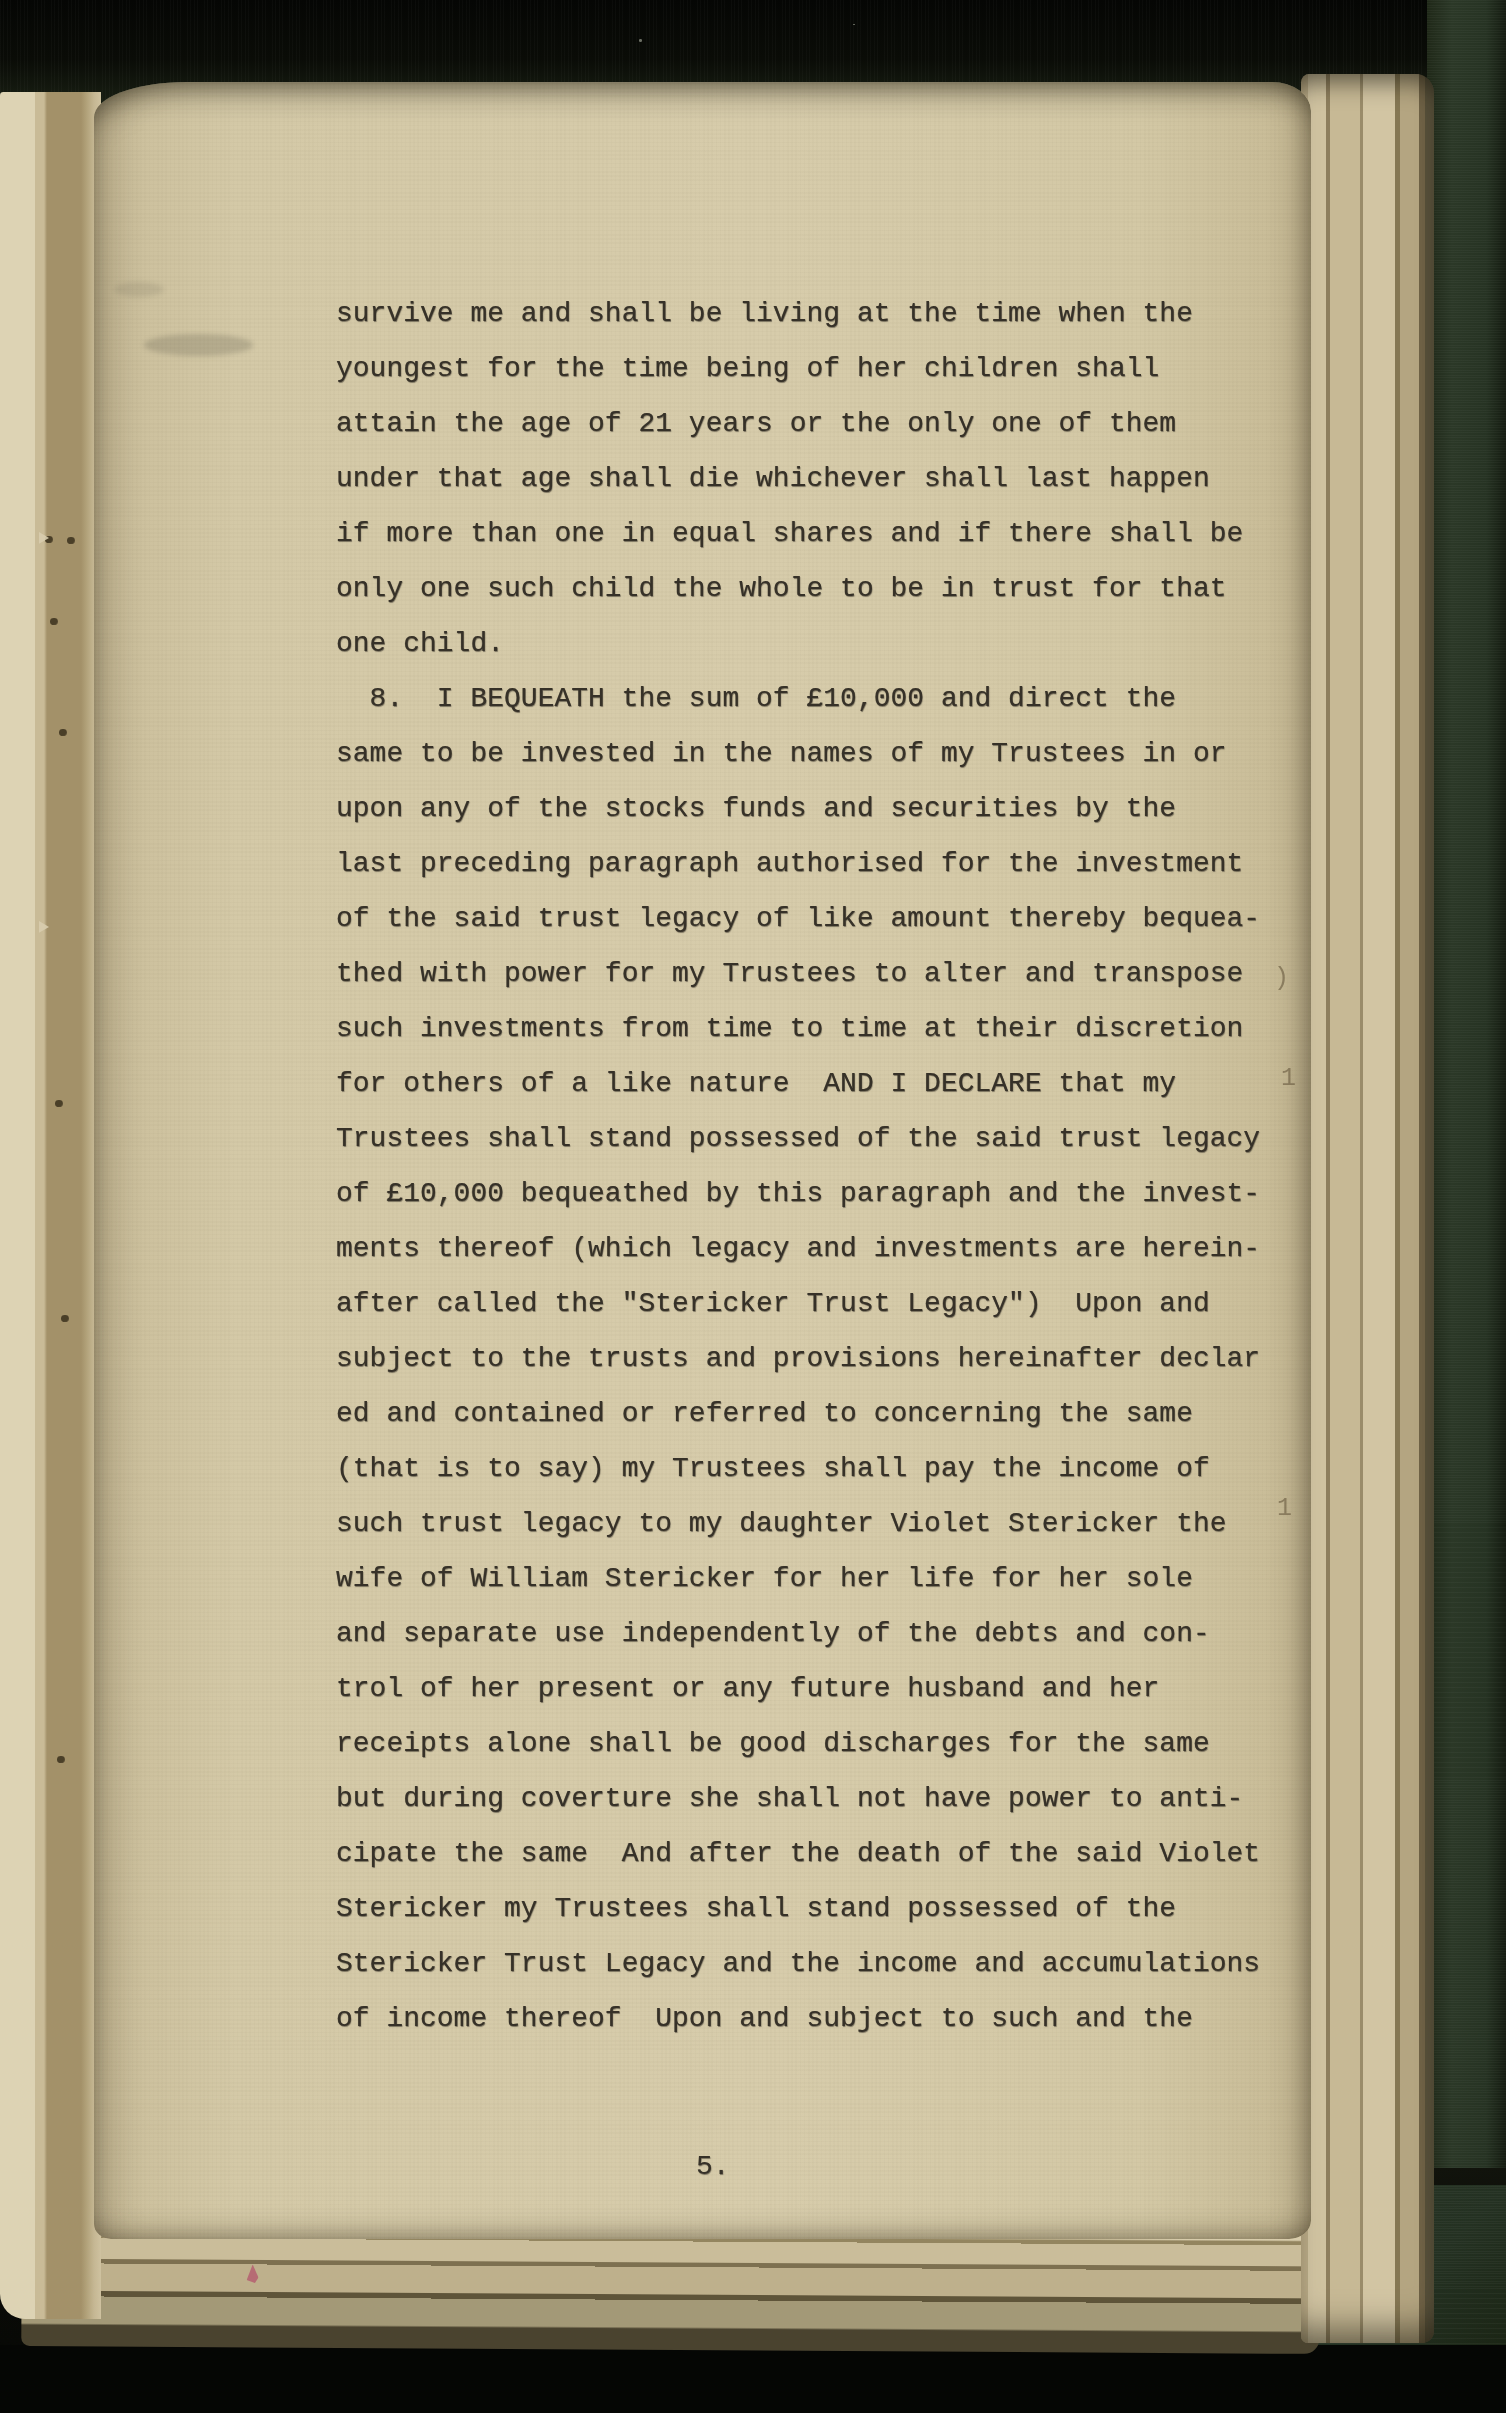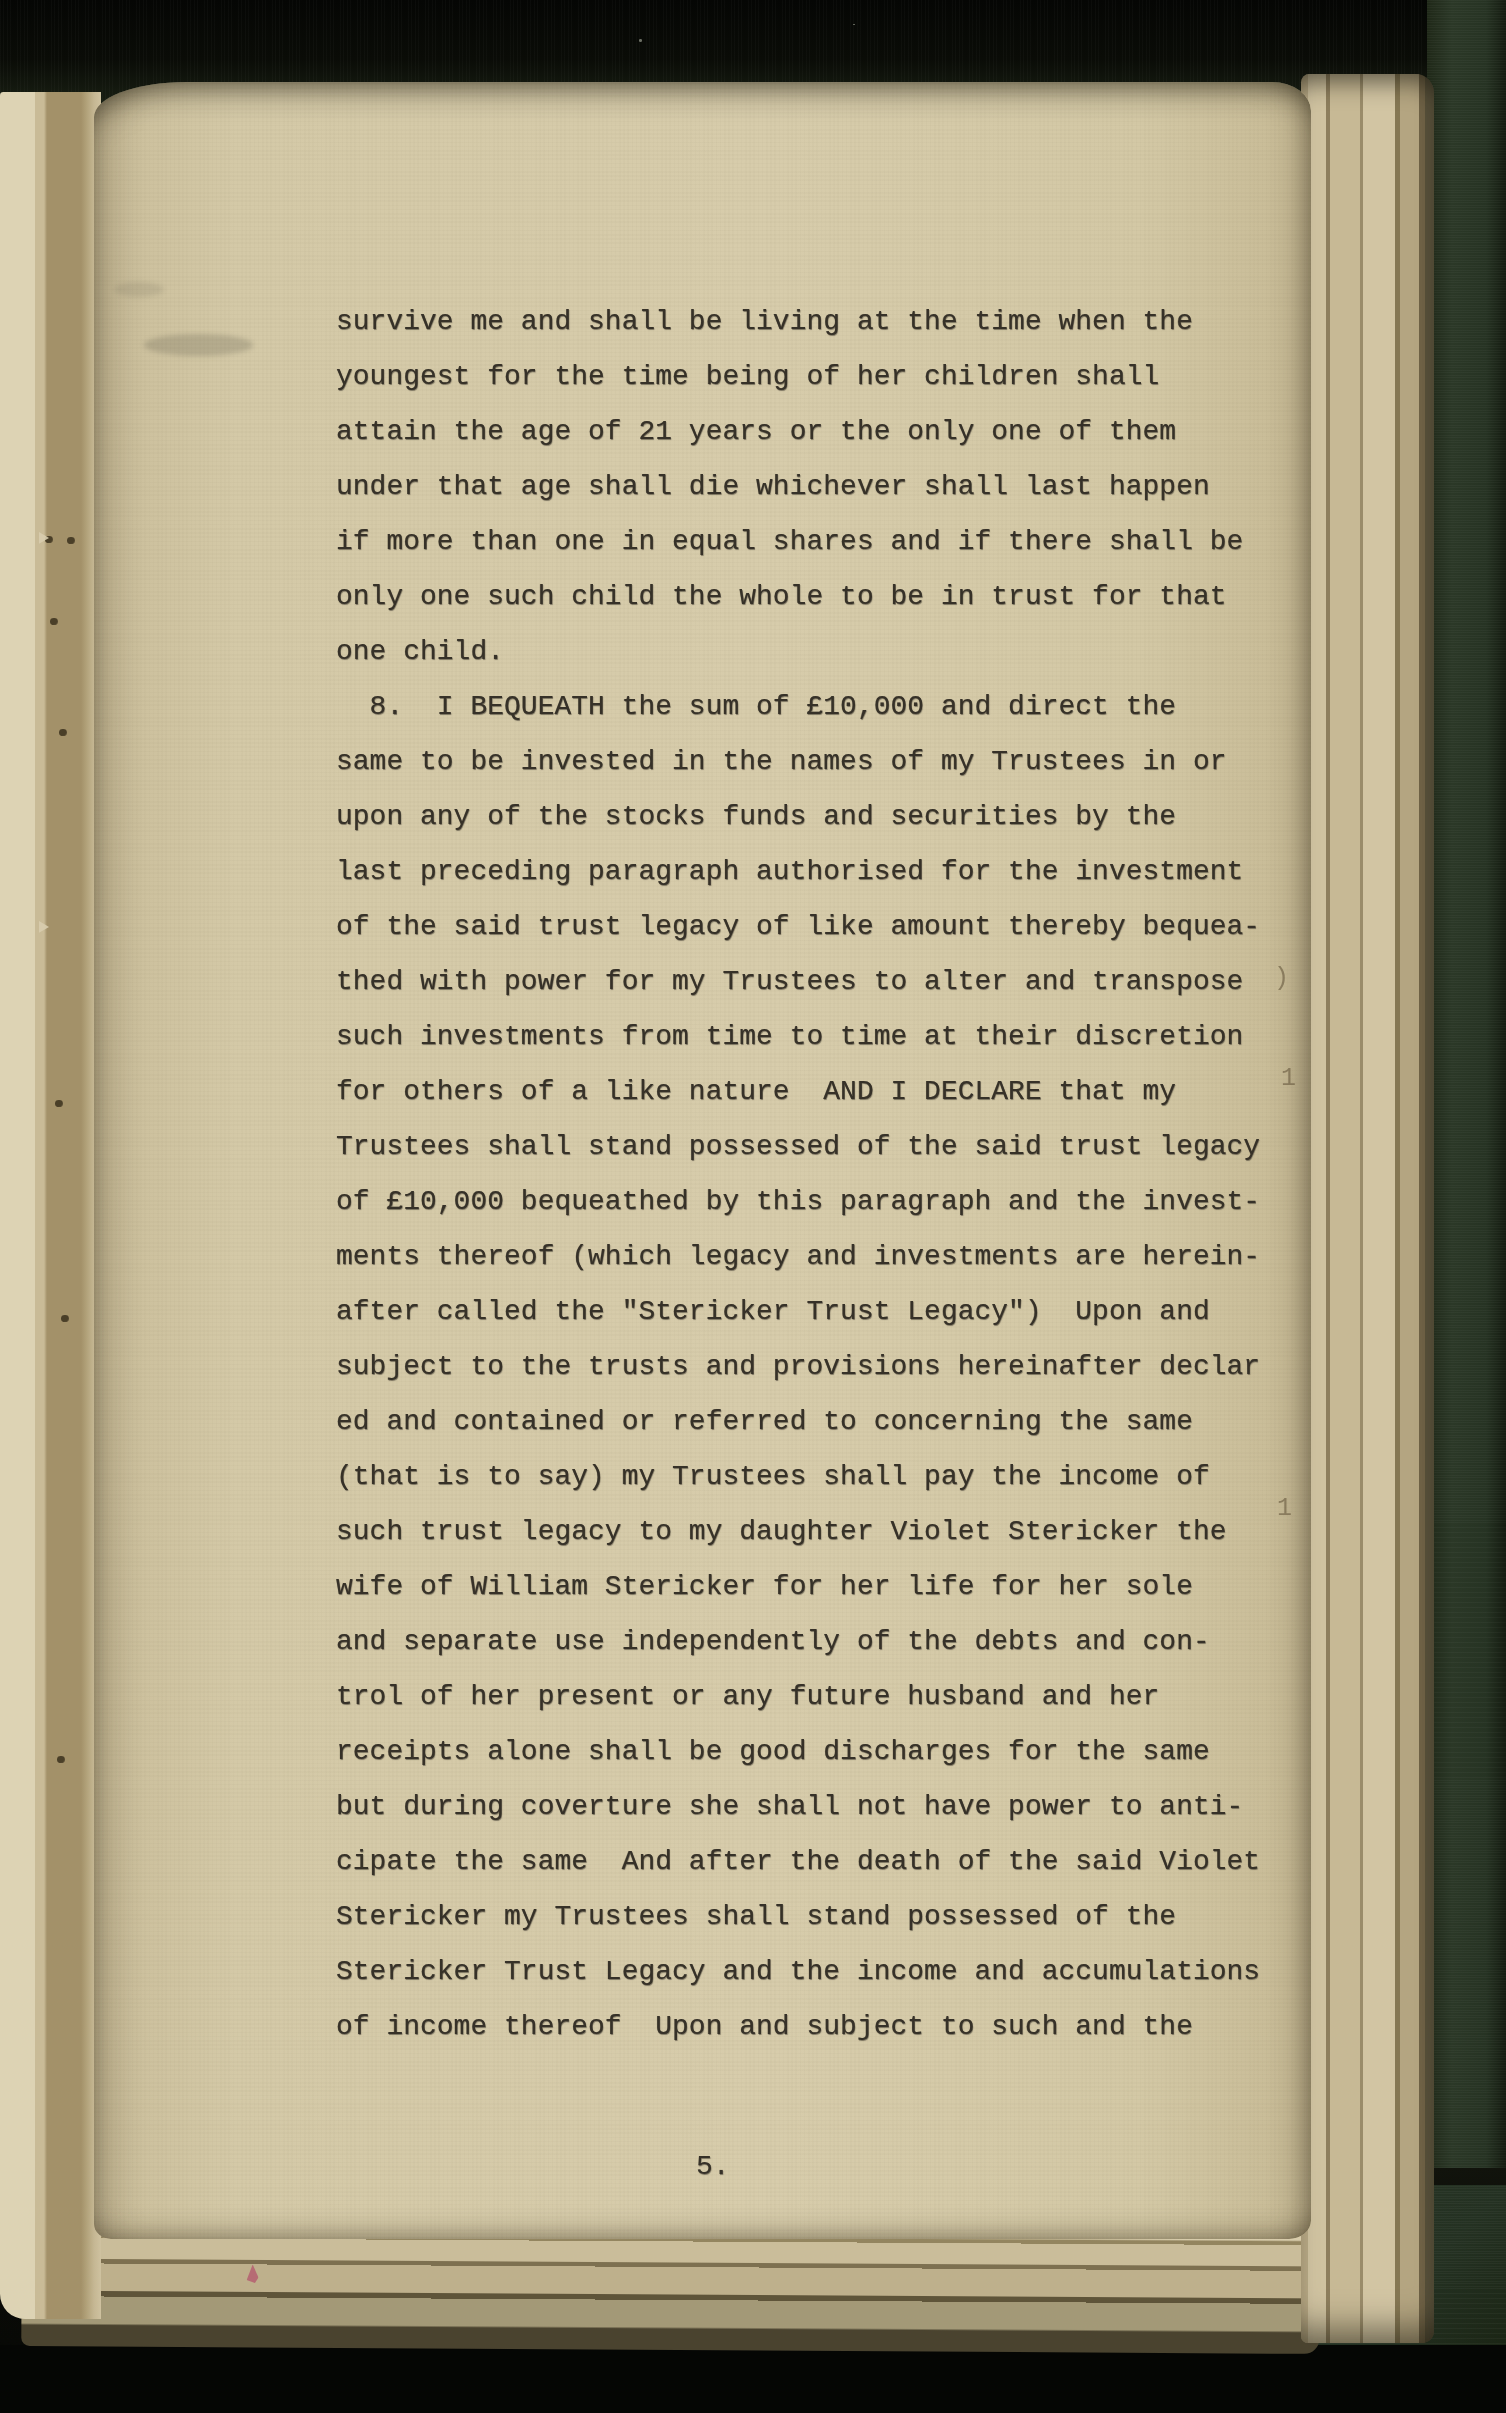--- a/index.html
+++ b/index.html
@@ -51,21 +51,21 @@
     background:
       repeating-linear-gradient(0deg,rgba(120,110,80,0.035) 0 1.7px,transparent 1.7px 4.2px),
       repeating-linear-gradient(90deg,rgba(120,110,80,0.030) 0 1.7px,transparent 1.7px 4.2px),
       linear-gradient(90deg,#bfb28f 0px,#cdc19e 50px,#d4c9a7 143px,#d7ccab 55%,#d3c8a5 86%,#c6b994 100%);
     box-shadow:
       inset 0 23.5px 32px -20px rgba(25,22,10,.65),
       inset -23.5px 0 34px -20px rgba(60,50,30,.55),
       inset 0 -20px 29px -20px rgba(60,50,30,.5),
       inset 25px 0 42px -25px rgba(60,50,30,.35);}
 
-  .typescript{position:absolute;left:242px;top:212px;width:958px;
+  .typescript{position:absolute;left:242px;top:204px;width:958px;
     font-size:28px;line-height:55px;letter-spacing:0;
     color:#363128;white-space:pre;
     text-shadow:0.5px 0.6px 0.8px rgba(54,49,40,.55), -0.3px 0 0.5px rgba(54,49,40,.35);
     filter:blur(0.3px);}
   .page-number{position:absolute;left:602px;top:2057px;font-size:28px;line-height:55px;
     color:#363128;text-shadow:0.5px 0.6px 0.8px rgba(54,49,40,.55);filter:blur(0.3px);}
 
   
   .smudge{position:absolute;background:rgba(90,86,72,.25);filter:blur(2.5px);border-radius:50%;}
   .edge-mark{position:absolute;font-size:25px;color:rgba(92,78,52,.55);filter:blur(0.4px);}

